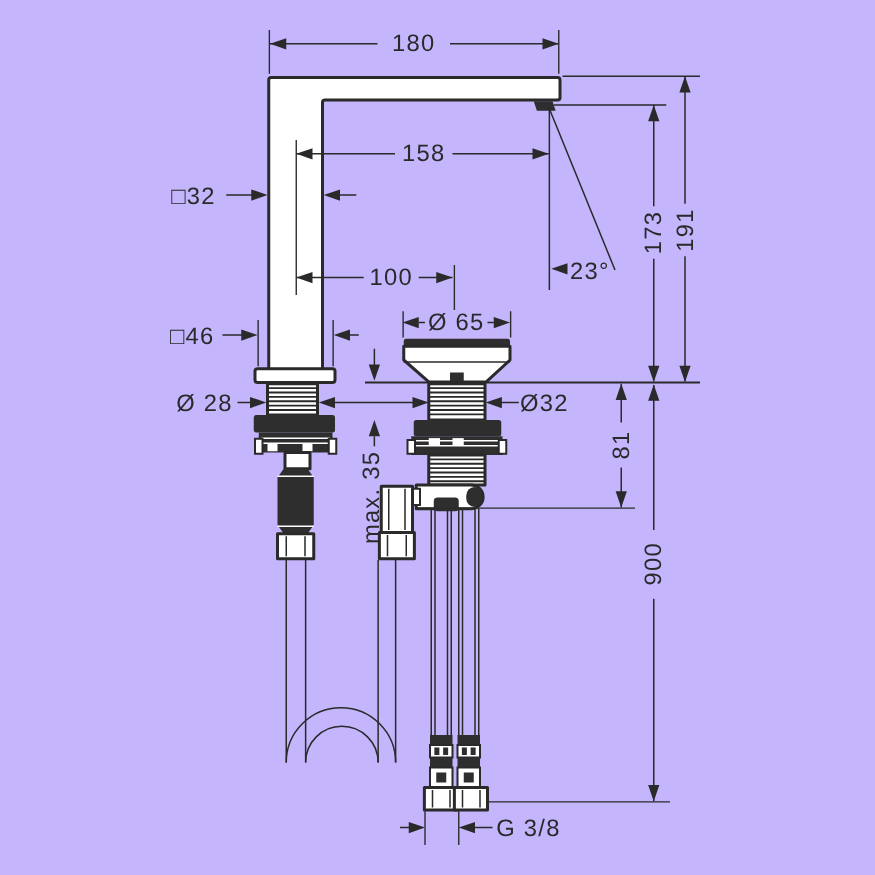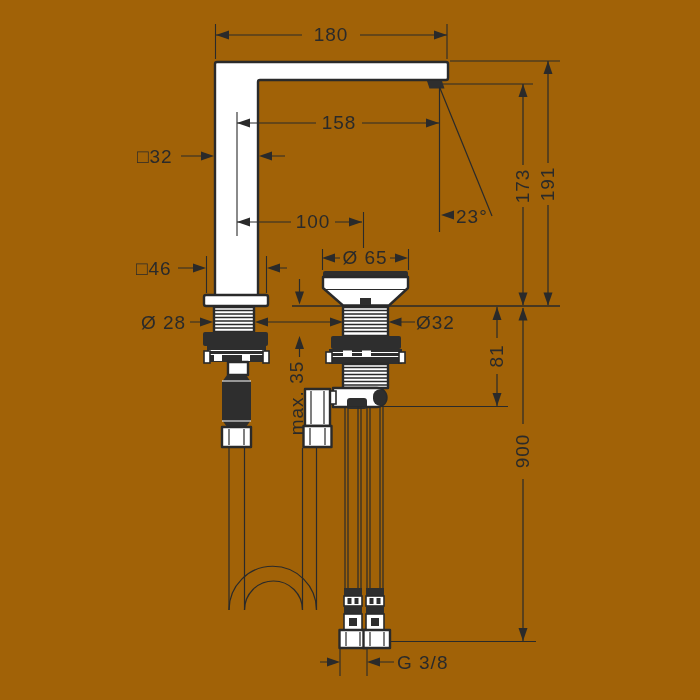--- a/index.html
+++ b/index.html
@@ -1,16 +1,16 @@
 <!DOCTYPE html>
 <html><head>
 <meta charset="utf-8">
 <style>
   html,body{margin:0;padding:0;background:#ffffff;}
-  .canvas{width:700px;height:700px;position:relative;background:#a16207;overflow:hidden;}
+  .canvas{width:700px;height:700px;position:relative;background:#c4b5fd;overflow:hidden;}
   svg{display:block;}
   text{font-family:"Liberation Sans","DejaVu Sans",sans-serif;font-size:19px;fill:#2a2a2a;letter-spacing:1px;}
   .ln{stroke:#2a2a2a;stroke-width:1.2;fill:none;}
   .ext{stroke:#2a2a2a;stroke-width:1.1;fill:none;}
   .out{stroke:#2a2a2a;stroke-width:2.4;fill:#ffffff;stroke-linejoin:round;}
   .out15{stroke:#2a2a2a;stroke-width:1.6;fill:#ffffff;}
   .dk{fill:#2e2e2e;stroke:none;}
   .ar{fill:#2a2a2a;stroke:none;}
   .thr{stroke:#2a2a2a;stroke-width:1.5;fill:none;}
   .wl{stroke:#ffffff;stroke-width:1.2;fill:none;}

